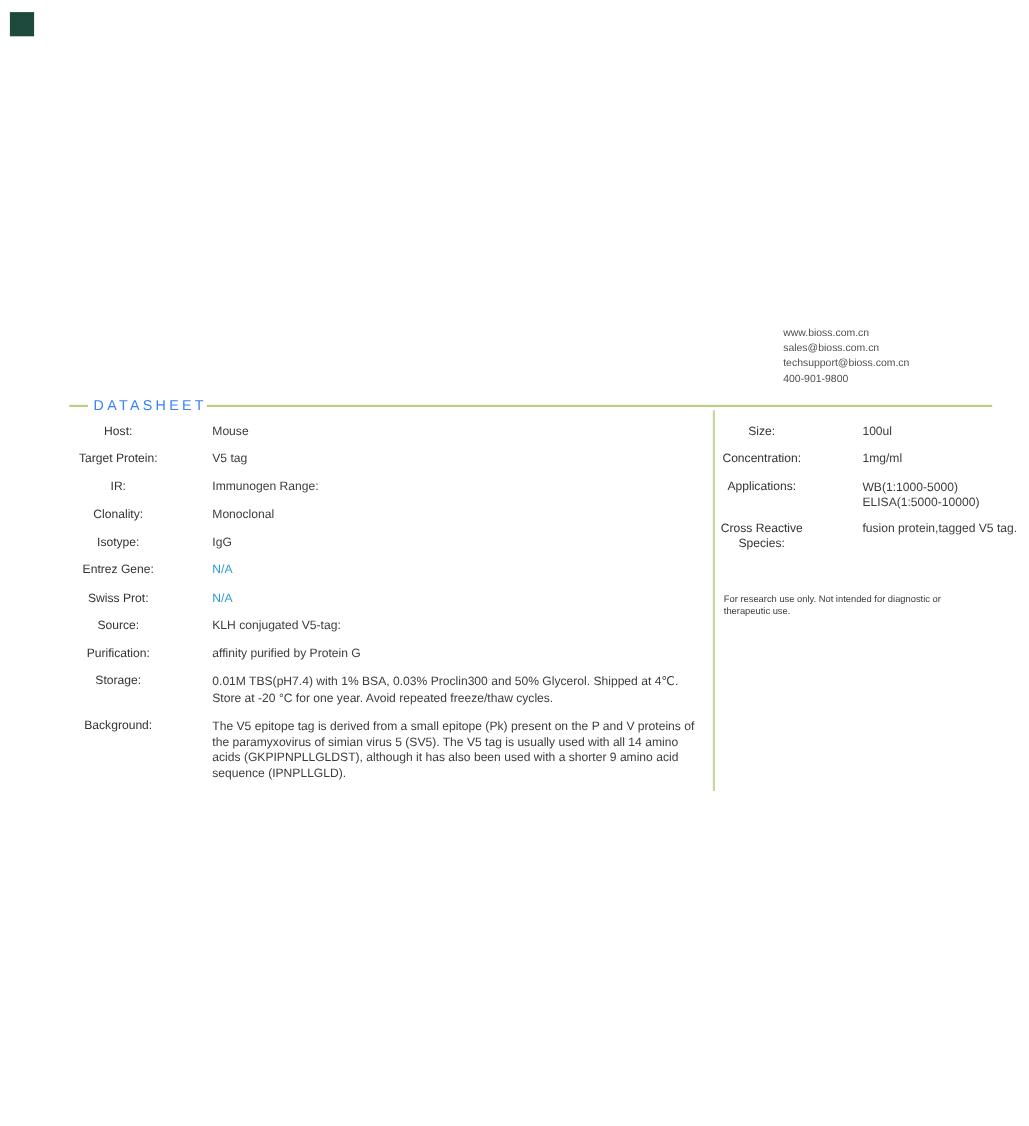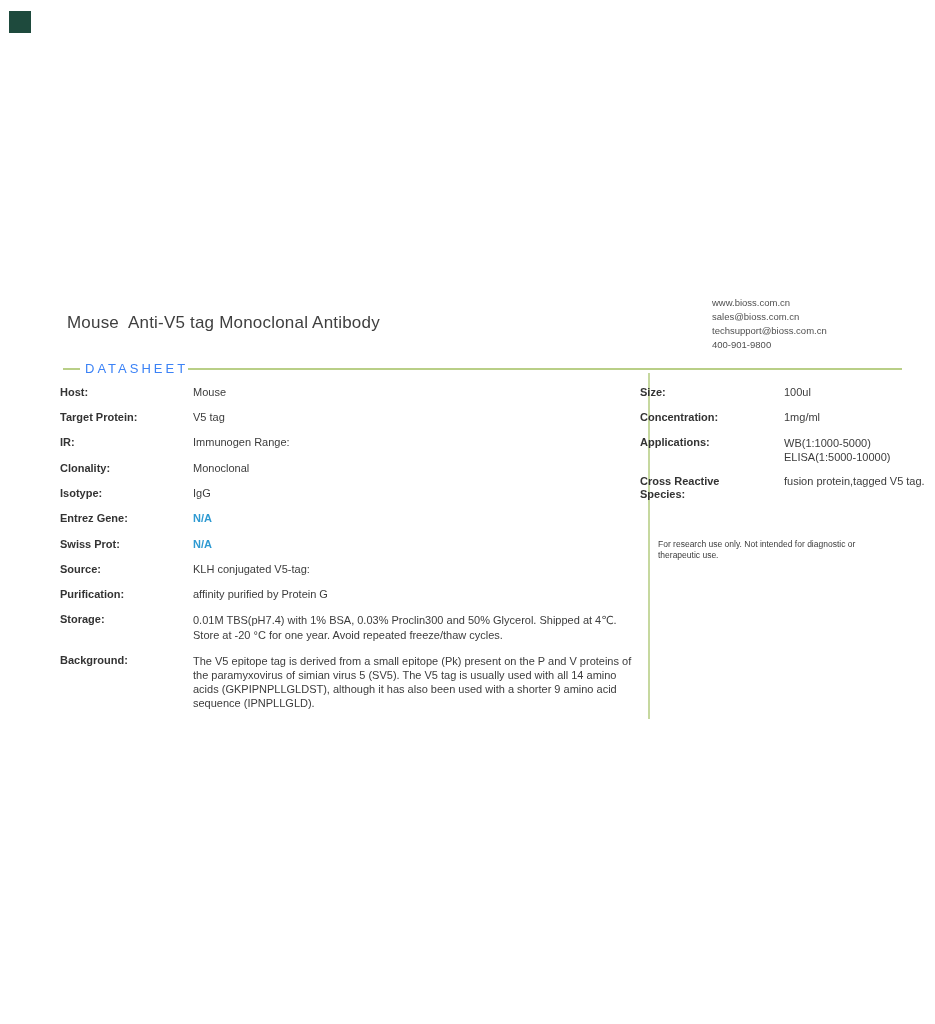--- a/index.html
+++ b/index.html
@@ -38,45 +38,44 @@
     position:absolute;left:188px;top:368px;width:714px;height:2px;
     background:#b9cf87;
   }
   .vsep{
     position:absolute;left:648px;top:373px;width:2px;height:346px;
     background:#c6d89f;
   }
   
   .row{position:absolute;left:0;width:935px;font-size:11px;line-height:13px;}
   .row .lbl{
-    position:absolute;left:60px;width:95px;text-align:left;
-    font-weight:700;color:#333333;white-space:nowrap;
+    position:absolute;left:60px;width:95px;text-align:center;
+    font-weight:400;color:#333333;white-space:nowrap;
   }
   .row .val{position:absolute;left:161px;color:#3c3c3c;white-space:nowrap;margin-left:32px;}
   .row.right .lbl{left:640px;width:105px;}
   .row.right .val{left:752px;}
   .lbl-multi div{white-space:nowrap;line-height:13px;}
   .lines div{white-space:nowrap;}
   .lines-15 div{line-height:15px;}
   .lines-14 div{line-height:14px;}
-  a.na-link{color:#2e9ad2;text-decoration:none;cursor:pointer;font-weight:bold;}
+  a.na-link{color:#2e9ad2;text-decoration:none;cursor:pointer;}
   .disclaimer{
     position:absolute;left:658px;top:539px;
     font-size:8.5px;line-height:10.5px;color:#3c3c3c;
   }
   .disclaimer div{white-space:nowrap;}
 </style>
 </head>
 <body>
 
 <div class="page">
 
   <div class="logo"></div>
 
-  <h1 class="title">Mouse  Anti-V5 tag Monoclonal Antibody</h1>
 
   <div class="contact">
     <div>www.bioss.com.cn</div>
     <div>sales@bioss.com.cn</div>
     <div>techsupport@bioss.com.cn</div>
     <div>400-901-9800</div>
   </div>
 
   <div class="ds-dash"></div>
   <div class="ds-text">DATASHEET</div>

